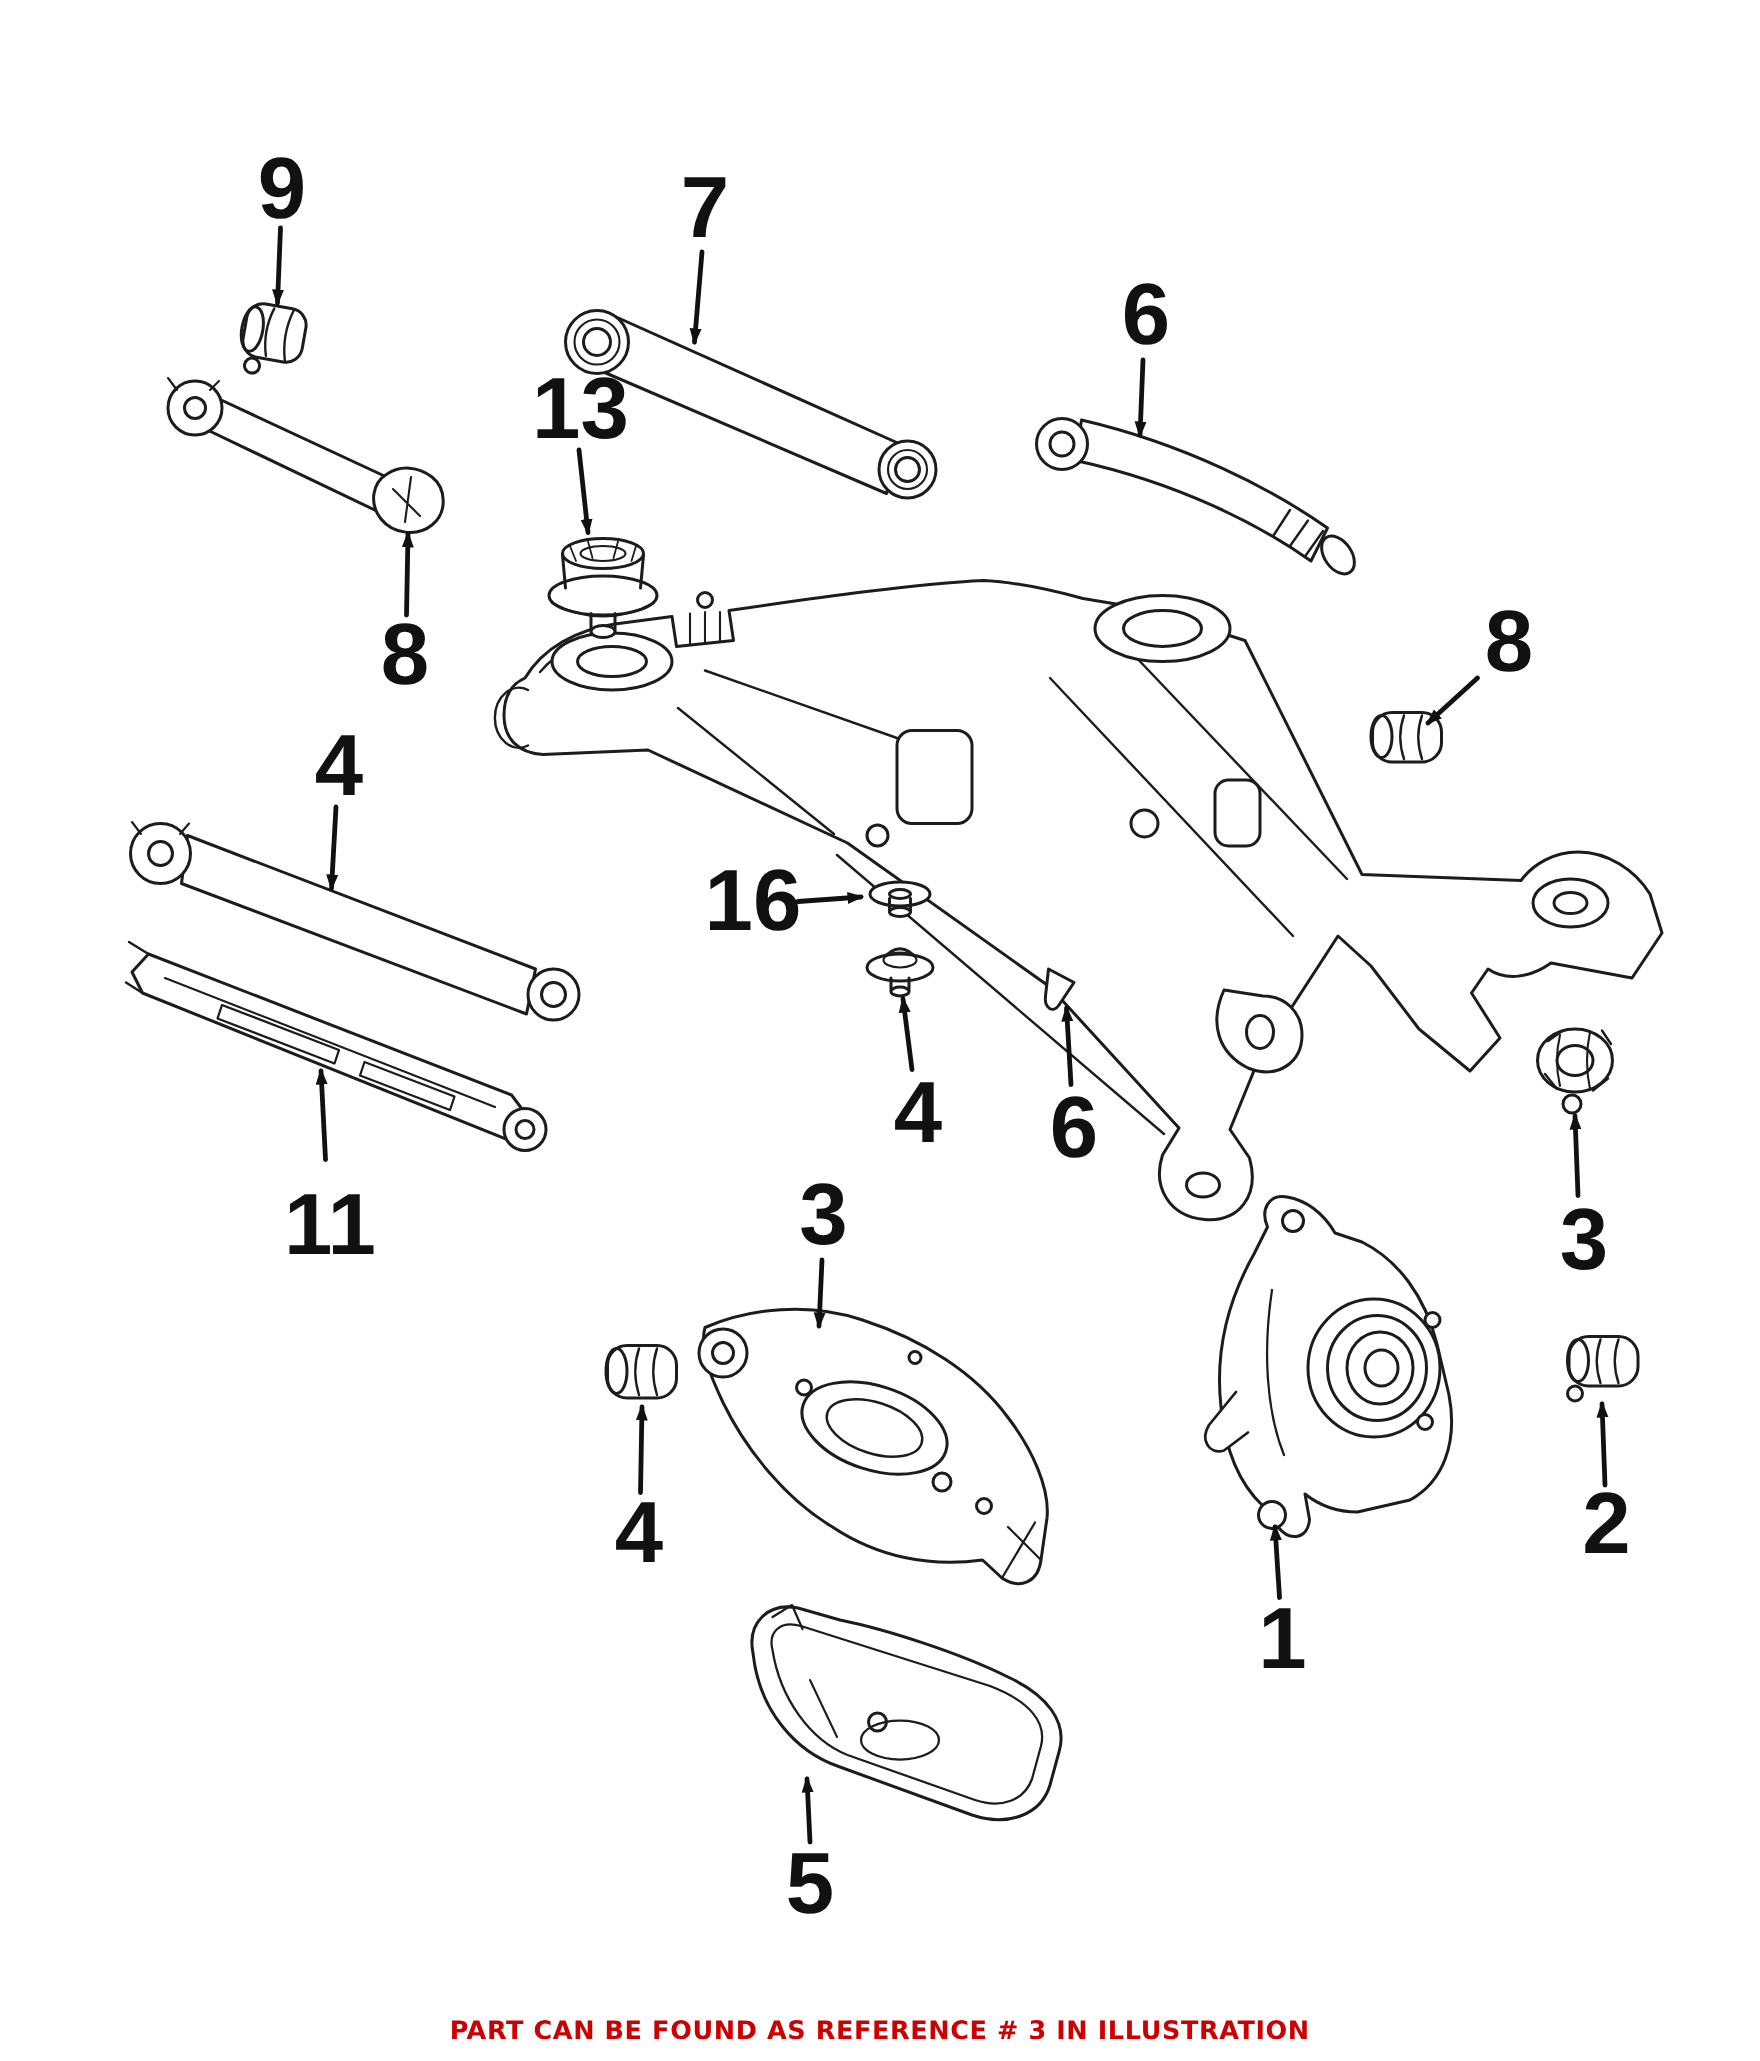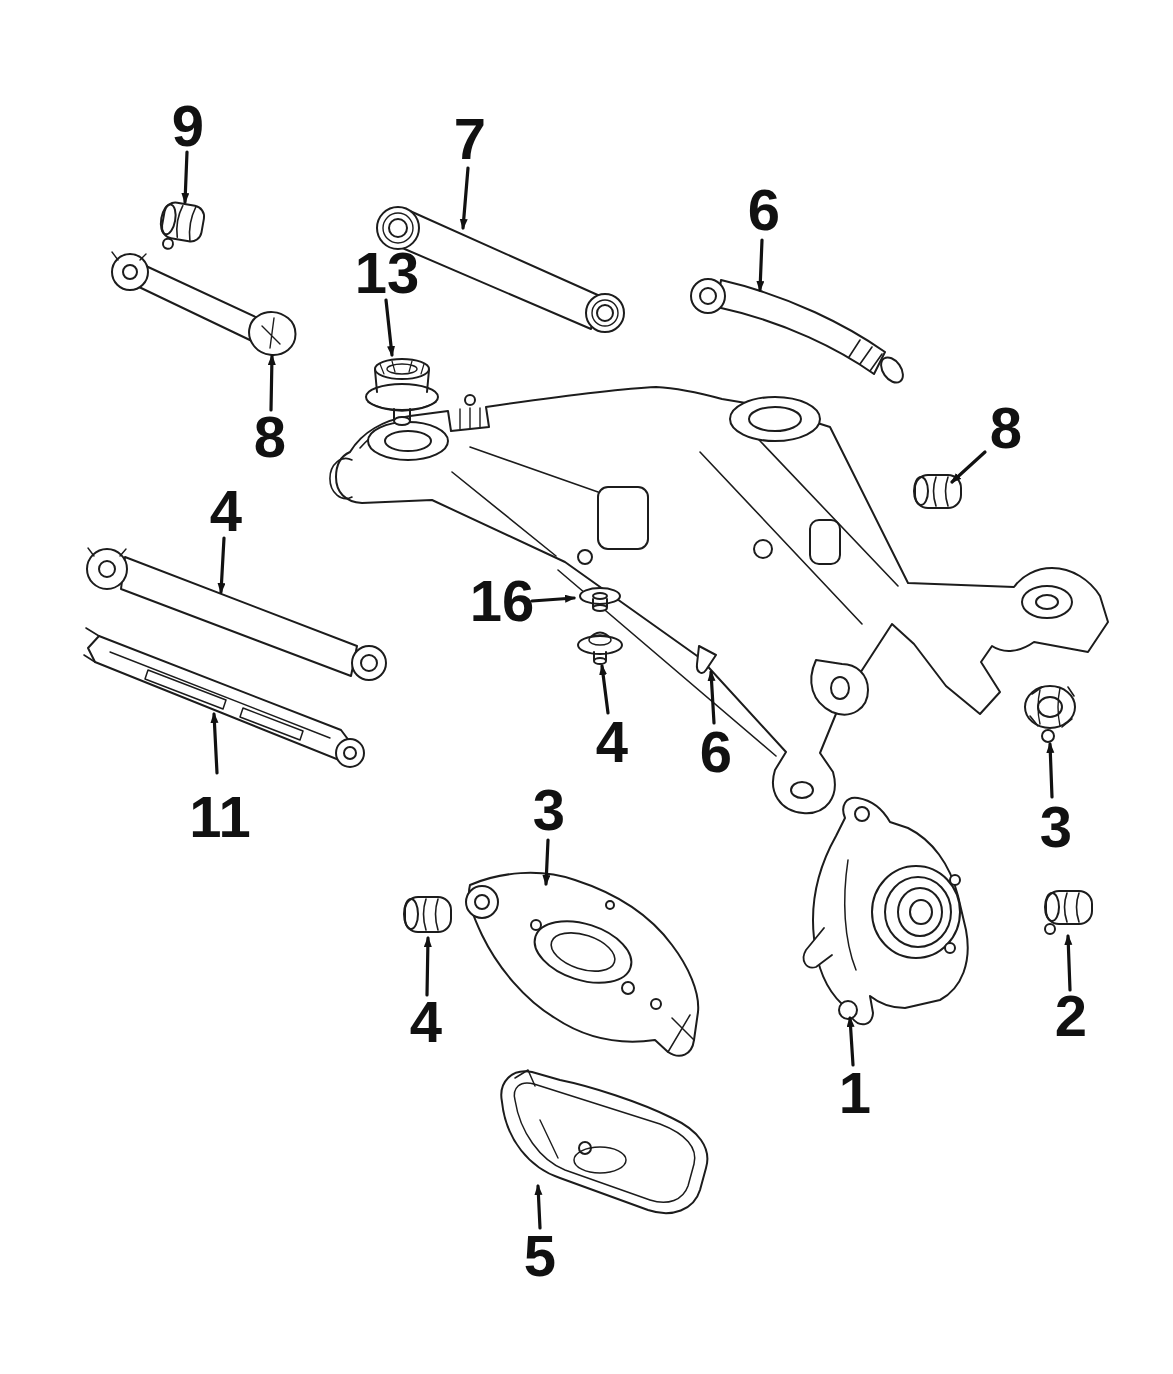--- a/index.html
+++ b/index.html
@@ -279,14 +279,15 @@
   <div class="callout" style="left:188px;top:126px;">9</div>
   <div class="callout" style="left:226px;top:511px;">4</div>
   <div class="callout" style="left:220px;top:801px;margin-top:16px;">11</div>
   <div class="callout" style="left:716px;top:752px;">6</div>
   <div class="callout" style="left:1006px;top:428px;">8</div>
   <div class="callout" style="left:387px;top:273px;">13</div>
   <div class="callout" style="left:1056px;top:827px;">3</div>
   <div class="callout" style="left:502px;top:601px;">16</div>
   <div class="callout" style="left:612px;top:742px;">4</div>
 
+  <div class="footnote">PART CAN BE FOUND AS REFERENCE # 3 IN ILLUSTRATION</div>
 
 </div>
 
 </body></html>

